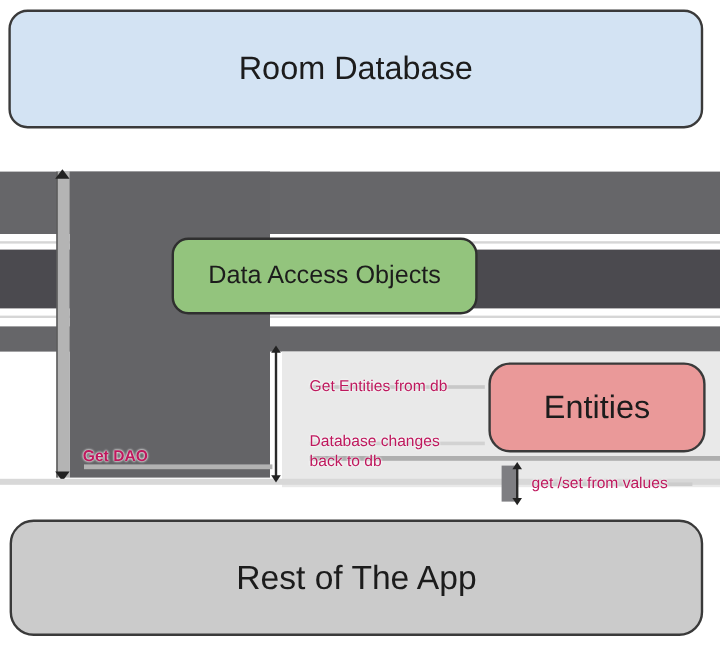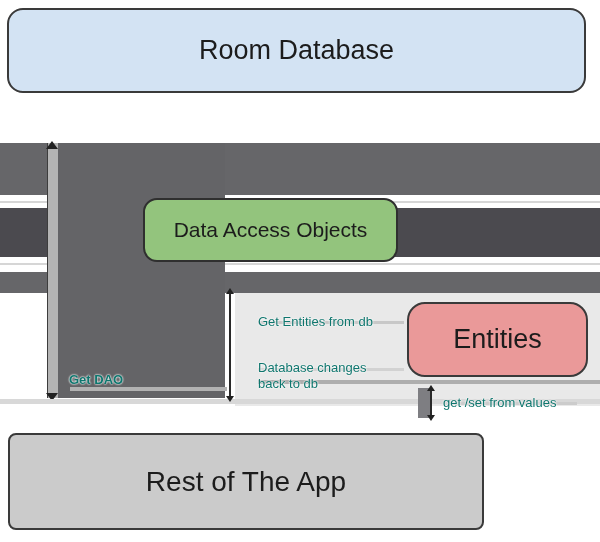--- a/index.html
+++ b/index.html
@@ -35,26 +35,26 @@
   .arrow2{left:430px;top:388px;height:31px;}
   .smallbar{position:absolute;left:418px;top:388px;width:12px;height:30px;background:#7e7e82;}
   .tri{position:absolute;width:0;height:0;}
   .tri-up{border-left:6px solid transparent;border-right:6px solid transparent;border-bottom:8px solid #222;}
   .tri-down{border-left:6px solid transparent;border-right:6px solid transparent;border-top:8px solid #222;}
   .tri-sm.tri-up{border-left-width:4px;border-right-width:4px;border-bottom-width:6px;}
   .tri-sm.tri-down{border-left-width:4px;border-right-width:4px;border-top-width:6px;}
   
   .box{position:absolute;box-sizing:border-box;display:flex;align-items:center;justify-content:center;
        color:#1c1c1c;text-align:center;}
-  .box-room{left:7px;top:8px;width:579px;height:85px;background:#d3e3f3;border:2px solid #3a3a3a;border-radius:16px;font-size:27px;}
+  .box-room{left:7px;top:8px;width:579px;height:99px;background:#d3e3f3;border:2px solid #3a3a3a;border-radius:16px;font-size:27px;}
   .box-dao{left:143px;top:198px;width:255px;height:64px;background:#93c47d;border:2px solid #2f2f2f;border-radius:14px;font-size:21px;}
   .box-entities{left:407px;top:302px;width:181px;height:75px;background:#ea9999;border:2px solid #3a3a3a;border-radius:18px;font-size:27px;}
-  .box-rest{left:8px;top:433px;width:476px;height:97px;background:#cbcbcb;border:2px solid #3a3a3a;border-radius:8px;font-size:28px;}
+  .box-rest{left:8px;top:433px;width:578px;height:97px;background:#cbcbcb;border:2px solid #3a3a3a;border-radius:20px;font-size:28px;}
   
-  .note{position:absolute;font-size:13px;color:#0f766e;white-space:nowrap;text-shadow:0 0 2px #ffffff,0 0 2px #ffffff;}
+  .note{position:absolute;font-size:13px;color:#be185d;white-space:nowrap;text-shadow:0 0 2px #ffffff,0 0 2px #ffffff;}
   .n-getdao{left:69px;top:372px;font-weight:bold;}
   .n-getentities{left:258px;top:314px;}
   .n-persist{left:258px;top:360px;line-height:15.5px;}
   .n-getset{left:443px;top:395px;}
 </style>
 </head>
 <body>
 
 <div class="stage">
 

